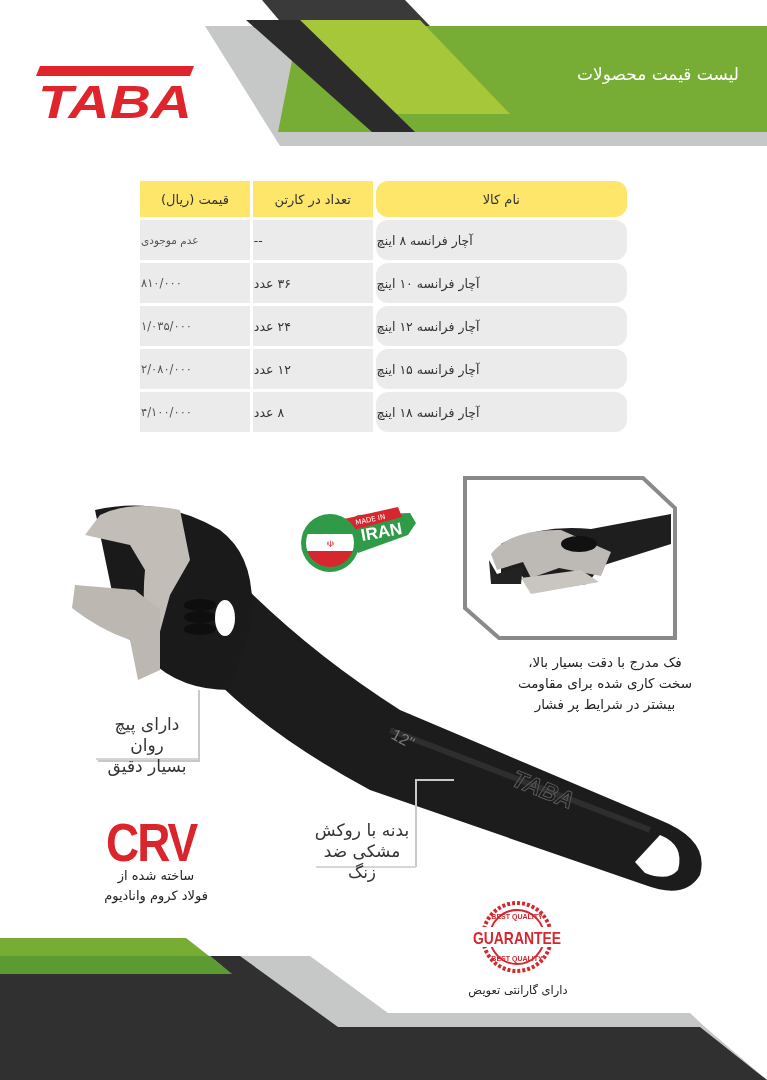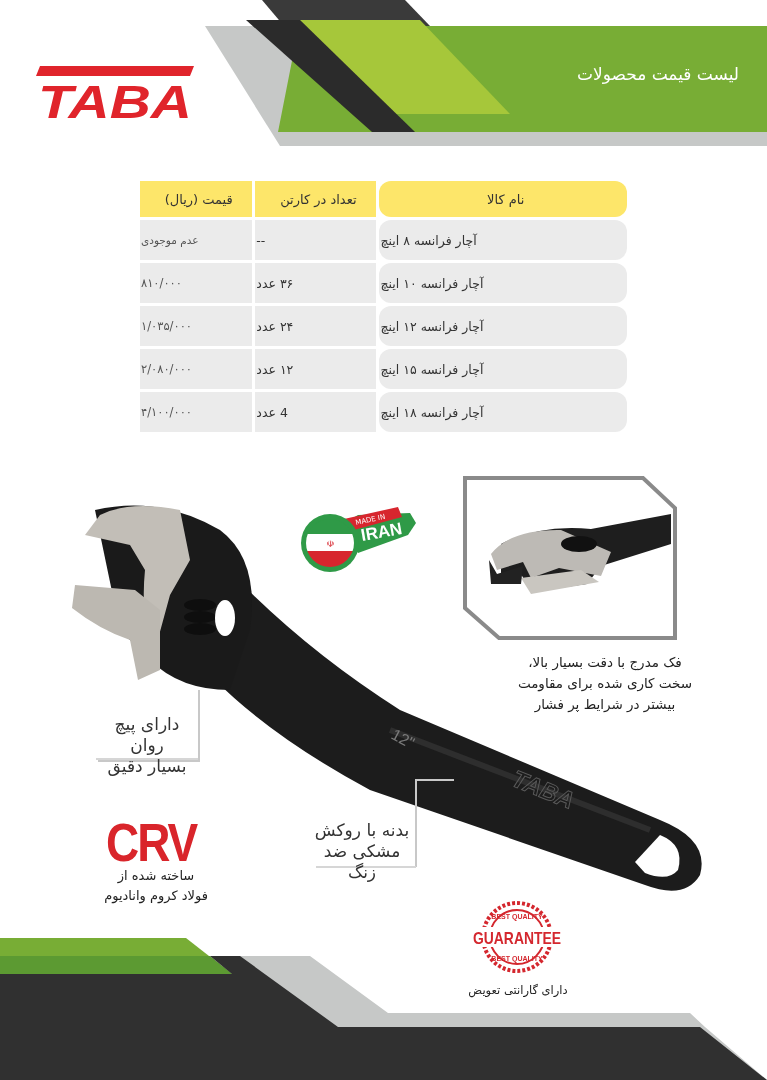--- a/index.html
+++ b/index.html
@@ -6,21 +6,21 @@
     body { width:767px; height:1080px; position:relative; overflow:hidden; background:#ffffff; font-family:"DejaVu Sans", sans-serif; }
     .abs { position:absolute; }
 
     
     .hdr-svg { position:absolute; left:0; top:0; }
     .page-title { position:absolute; right:28px; top:64px; color:#ffffff; font-size:17px; direction:rtl; }
     .logo { position:absolute; left:36px; top:66px; width:158px; height:56px; }
 
     
     .price-table { position:absolute; left:137px; top:178px; width:493px; border-collapse:separate; border-spacing:3px; direction:rtl; font-size:12.5px; color:#333; }
-    .price-table th { background:#fde66a; height:34px; font-weight:normal; font-size:13px; color:#333;padding-left:6px; }
+    .price-table th { background:#fde66a; height:34px; font-weight:normal; font-size:13px; color:#333; }
     .price-table td { background:#ebebeb; height:38px; text-align:left; }
     .price-table .c-name { width:250px;border-radius:12px; }
     .price-table .c-qty { width:118px; }
     .price-table .c-price { width:108px; font-size:11.5px; color:#555; letter-spacing:1px; }
     .price-table .c-price.na { letter-spacing:0; font-size:10.5px; }
 
     
     .callout-text { position:absolute; direction:rtl; text-align:center; font-size:17px; color:#333; line-height:21px; }
     .box-line { position:absolute; border:2px solid #c8c8c8; }
 
@@ -70,21 +70,21 @@
       <td class="c-qty">۲۴ عدد</td>
       <td class="c-price">۱/۰۳۵/۰۰۰</td>
     </tr>
     <tr>
       <td class="c-name">آچار فرانسه ۱۵ اینچ</td>
       <td class="c-qty">۱۲ عدد</td>
       <td class="c-price">۲/۰۸۰/۰۰۰</td>
     </tr>
     <tr>
       <td class="c-name">آچار فرانسه ۱۸ اینچ</td>
-      <td class="c-qty">4 عدد</td>
+      <td class="c-qty">۸ عدد</td>
       <td class="c-price">۴/۱۰۰/۰۰۰</td>
     </tr>
   </tbody>
 </table>
 
 <svg class="abs" style="left:298px;top:505px" width="120" height="72" viewBox="0 0 120 72">
   <path d="M40,22 L60,10 L112,8 L118,18 L110,30 L60,48 Z" fill="#2f9a47"></path>
   <path d="M46,14 L100,2 L104,12 L52,26 Z" fill="#d7262e"></path>
   <text x="58" y="20" font-family="DejaVu Sans, sans-serif" font-size="7" fill="#fff" transform="rotate(-12 58 20)">MADE IN</text>
   <text x="64" y="36" font-family="Liberation Sans, sans-serif" font-weight="bold" font-size="17" fill="#fff" transform="rotate(-10 64 36)">IRAN</text>

